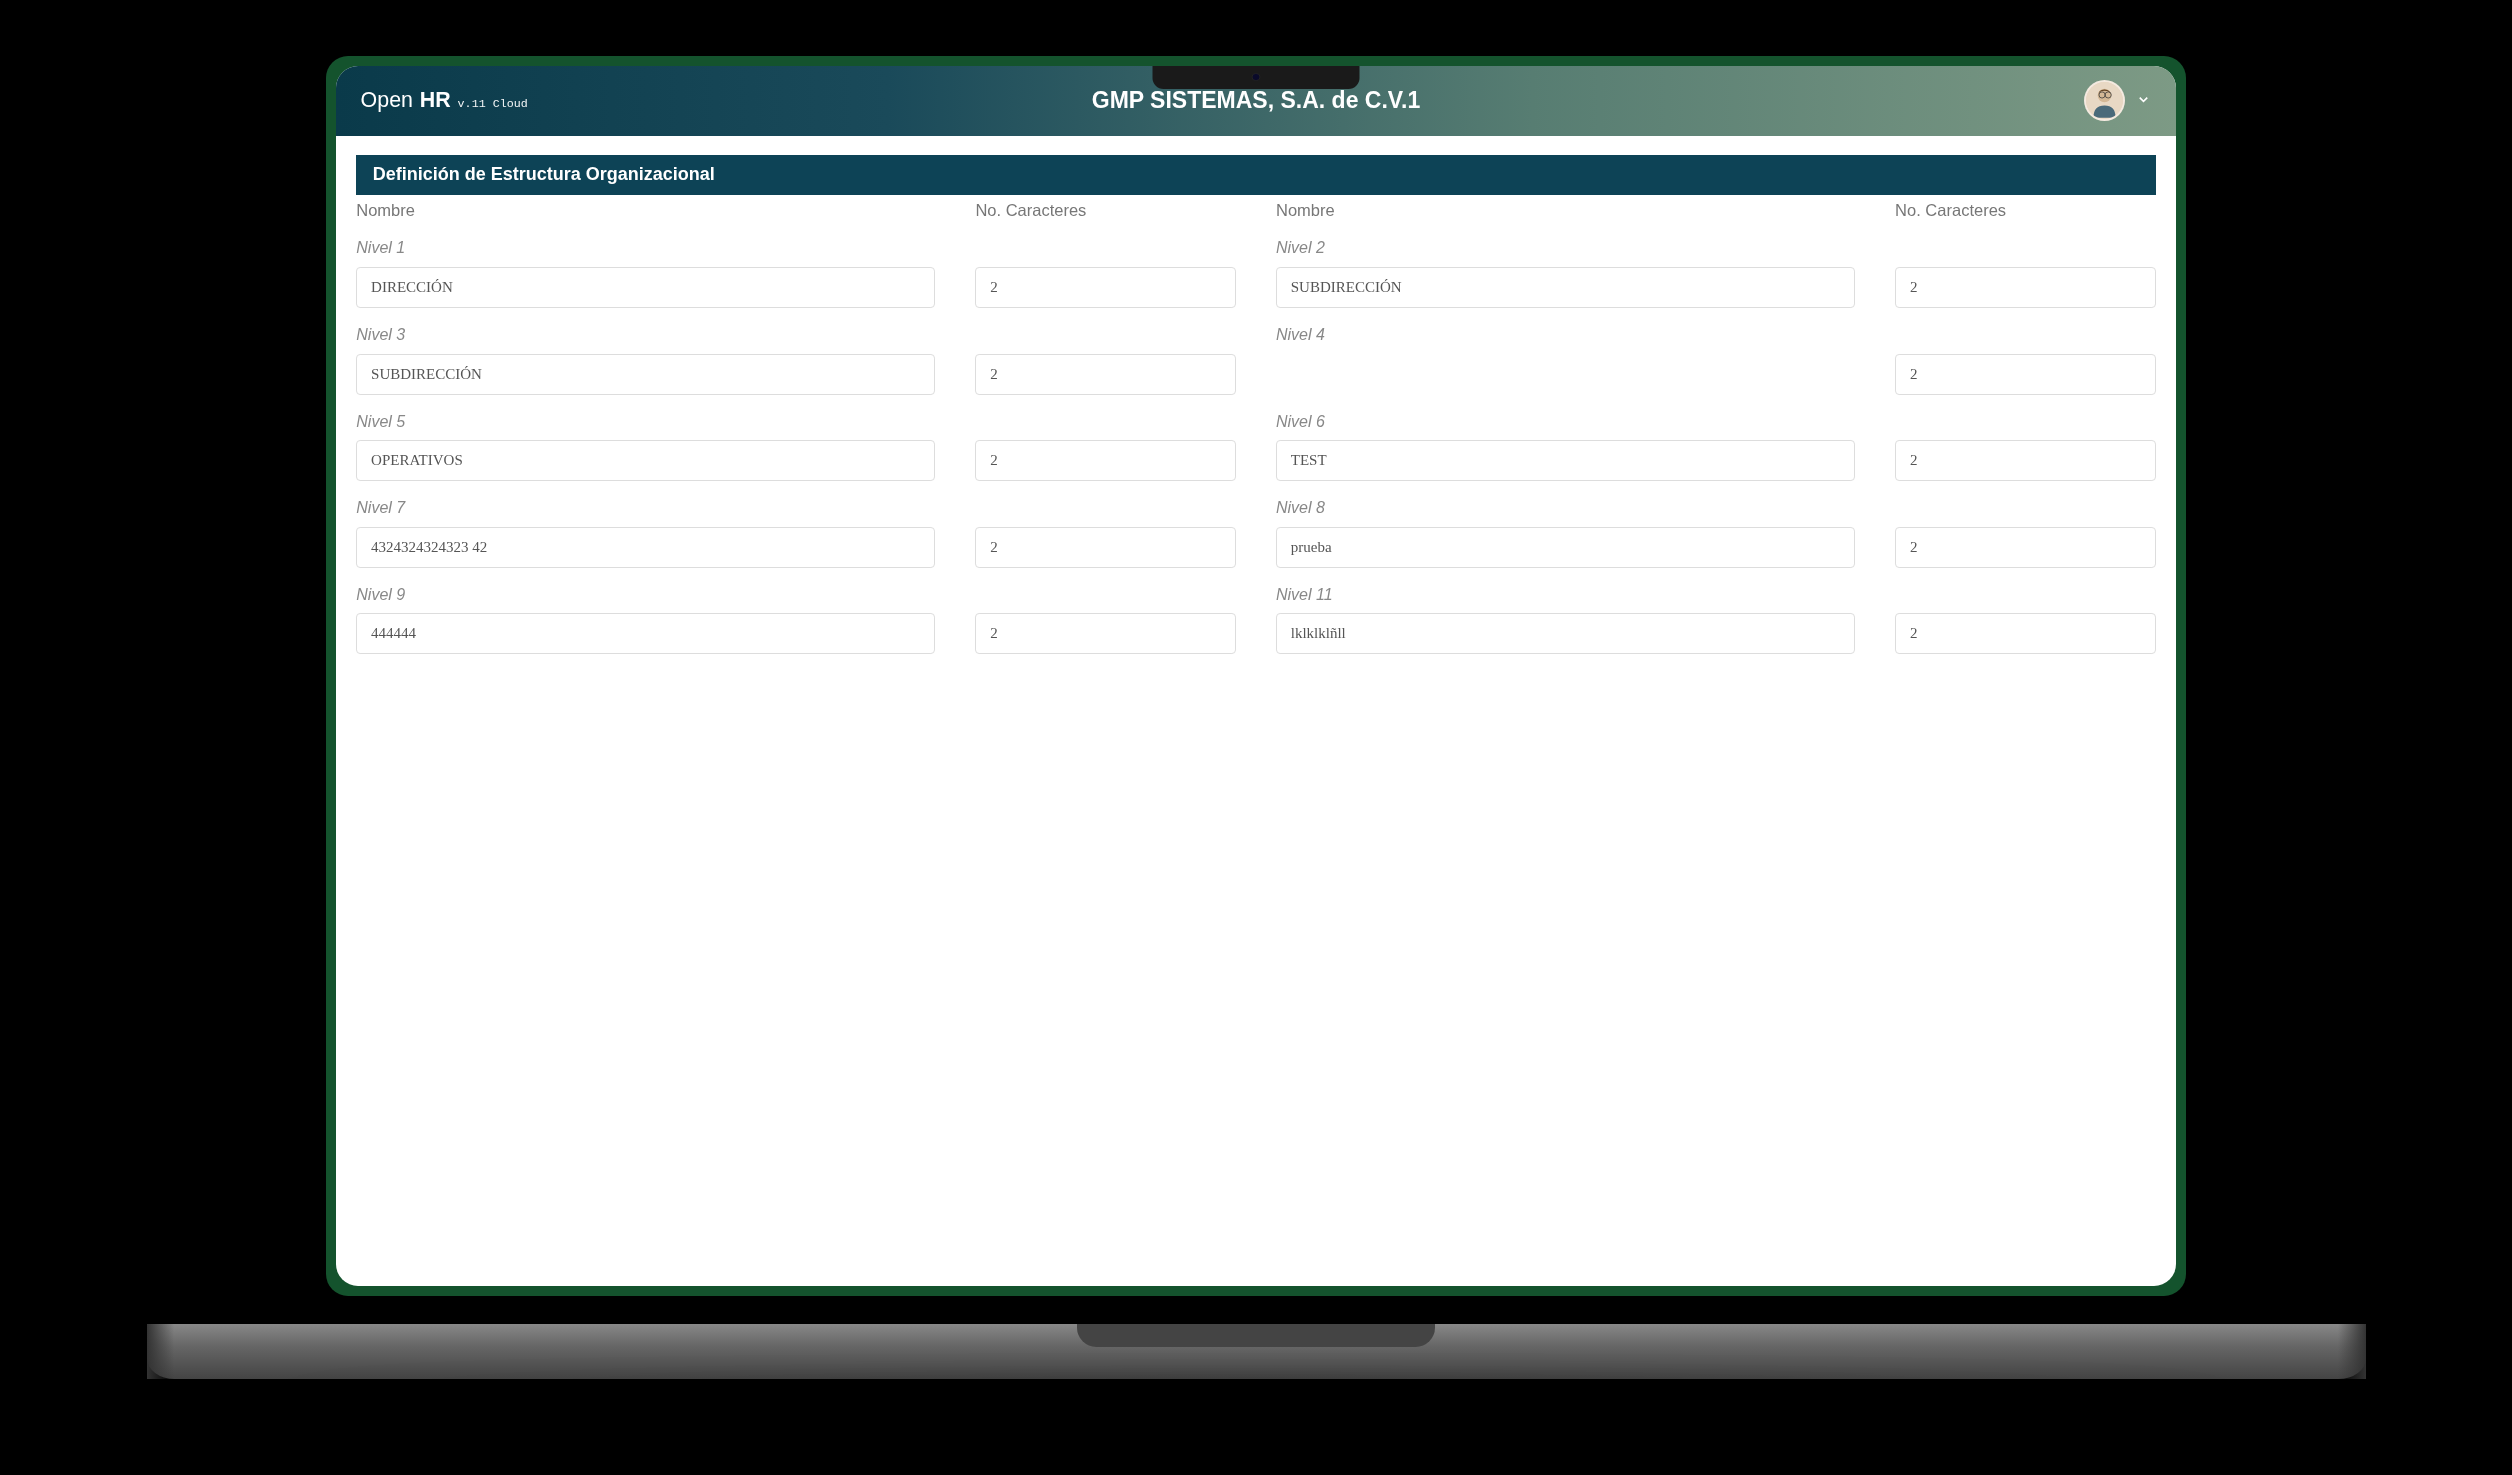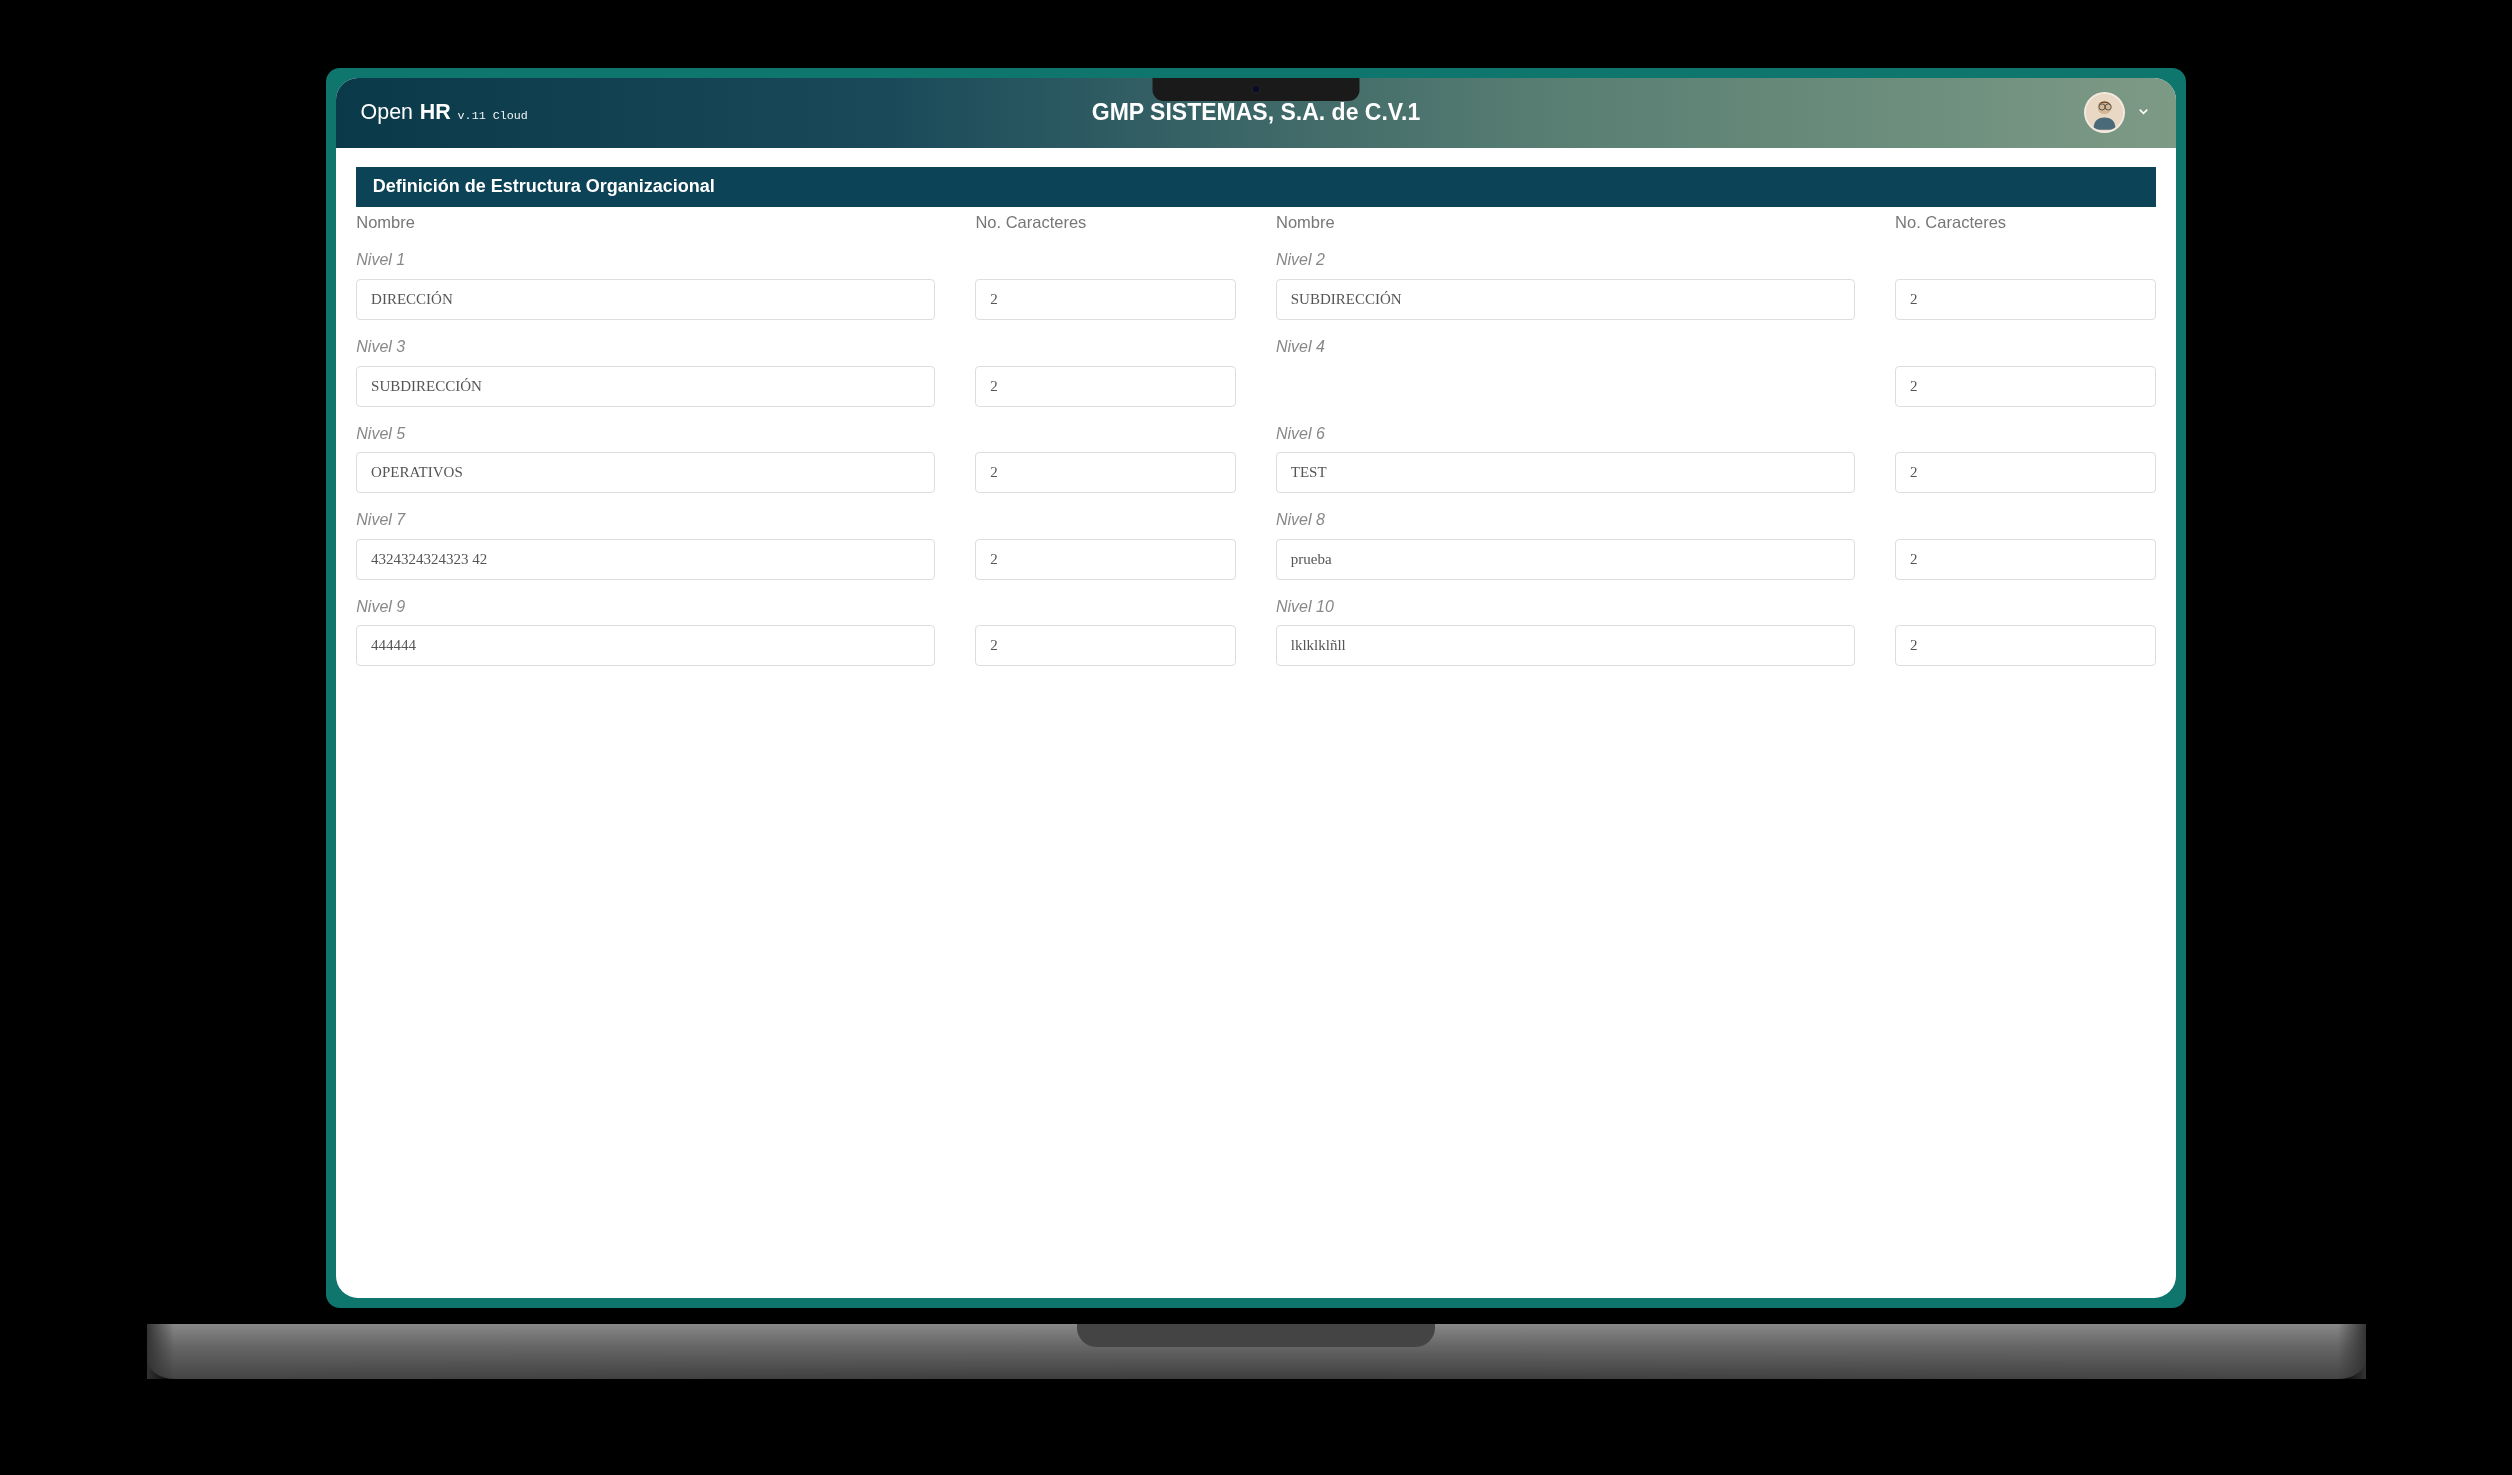--- a/index.html
+++ b/index.html
@@ -18,23 +18,23 @@
     }
     .laptop-outer {
       position: relative;
       width: 2219px;
       height: 1364px;
     }
     .laptop-frame {
       position: relative;
       width: 1860px;
       height: 1240px;
-      margin: 12px auto;
-      background: #0f766e;
-      border-radius: 14px;
+      margin: 0 auto;
+      background: #14532d;
+      border-radius: 22px;
       padding: 9.6px;
       box-shadow: 0 27.6px 55px rgba(0,0,0,0.6);
     }
     .laptop-screen {
       width: 100%;
       height: 100%;
       background: #fff;
       border-radius: 22px;
       overflow: hidden;
       position: relative;
@@ -352,21 +352,21 @@
 
           <div class="form-row">
             <div class="field-group">
               <div class="field-label">Nivel 9</div>
               <input class="field-input" type="text" value="444444" style="">
             </div>
             <div class="field-group char-input">
               <input class="field-input" type="text" value="2" style="">
             </div>
             <div class="field-group">
-              <div class="field-label">Nivel 10</div>
+              <div class="field-label">Nivel 11</div>
               <input class="field-input" type="text" value="lklklklñll" style="">
             </div>
             <div class="field-group char-input">
               <input class="field-input" type="text" value="2" style="">
             </div>
           </div>
 
         </div>
       </div>
 

